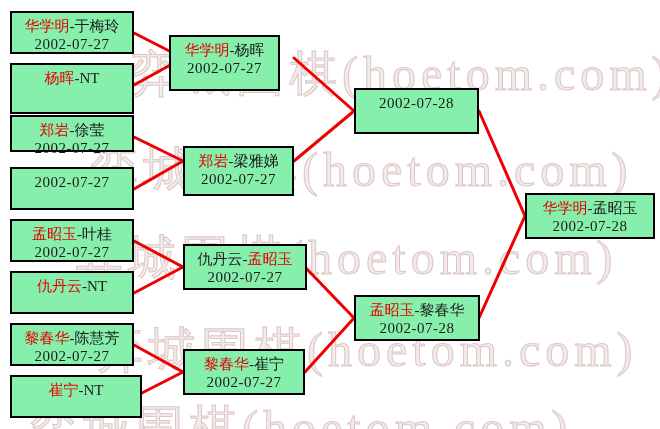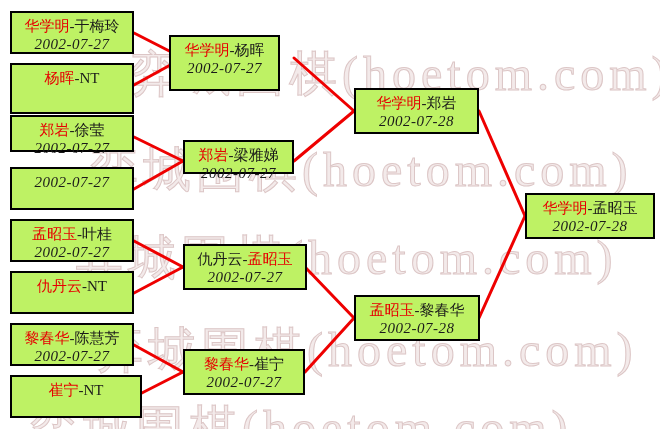--- a/index.html
+++ b/index.html
@@ -29,30 +29,30 @@
   }
   
   .wires{position:absolute;left:0;top:0;z-index:1;pointer-events:none;}
   .wire{stroke:var(--line);stroke-width:3;stroke-linecap:round;}
   
   .box{
     position:absolute;
     z-index:2;
     box-sizing:border-box;
     border:2px solid var(--border);
-    background:#bef264;
+    background:#86efac;
     text-align:center;
     padding-top:4px;
     line-height:18px;
     font-size:15px;
     color:#1a1a1a;
     cursor:pointer;
   }
   .box .names{white-space:nowrap;}
-  .box .date{letter-spacing:.5px;font-style:italic;}
+  .box .date{letter-spacing:.5px;}
   .win{color:var(--winner);}
 </style>
 </head>
 <body>
 
 <div class="stage">
 
   <div class="wm-layer">
     <div class="wm-row" style="left:130px;top:42px;">弈城围棋(hoetom.com)</div>
     <div class="wm-row" style="left:90px;top:138px;">弈城围棋(hoetom.com)</div>
@@ -107,35 +107,34 @@
   </div>
   <div class="box" style="left:10px;top:375px;width:132px;height:43px">
     <div class="names"><span class="p1 win">崔宁</span><span class="sep">-</span><span class="p2">NT</span></div>
     <div class="date"></div>
   </div>
 
   <div class="box" style="left:169px;top:35px;width:111px;height:56px">
     <div class="names"><span class="p1 win">华学明</span><span class="sep">-</span><span class="p2">杨晖</span></div>
     <div class="date">2002-07-27</div>
   </div>
-  <div class="box" style="left:183px;top:140px;width:111px;height:34px">
+  <div class="box" style="left:183px;top:146px;width:111px;height:50px">
     <div class="names"><span class="p1 win">郑岩</span><span class="sep">-</span><span class="p2">梁雅娣</span></div>
     <div class="date">2002-07-27</div>
   </div>
   <div class="box" style="left:183px;top:244px;width:124px;height:46px">
     <div class="names"><span class="p1">仇丹云</span><span class="sep">-</span><span class="p2 win">孟昭玉</span></div>
     <div class="date">2002-07-27</div>
   </div>
   <div class="box" style="left:183px;top:349px;width:122px;height:46px">
     <div class="names"><span class="p1 win">黎春华</span><span class="sep">-</span><span class="p2">崔宁</span></div>
     <div class="date">2002-07-27</div>
   </div>
 
   <div class="box" style="left:354px;top:88px;width:125px;height:46px">
-    <div class="names"><span class="p1 win">华学明</span><span class="sep">-</span><span class="p2">郑岩</span></div>
     <div class="date">2002-07-28</div>
   </div>
   <div class="box" style="left:354px;top:295px;width:126px;height:46px">
     <div class="names"><span class="p1 win">孟昭玉</span><span class="sep">-</span><span class="p2">黎春华</span></div>
     <div class="date">2002-07-28</div>
   </div>
 
   <div class="box" style="left:525px;top:193px;width:130px;height:46px">
     <div class="names"><span class="p1 win">华学明</span><span class="sep">-</span><span class="p2">孟昭玉</span></div>
     <div class="date">2002-07-28</div>

